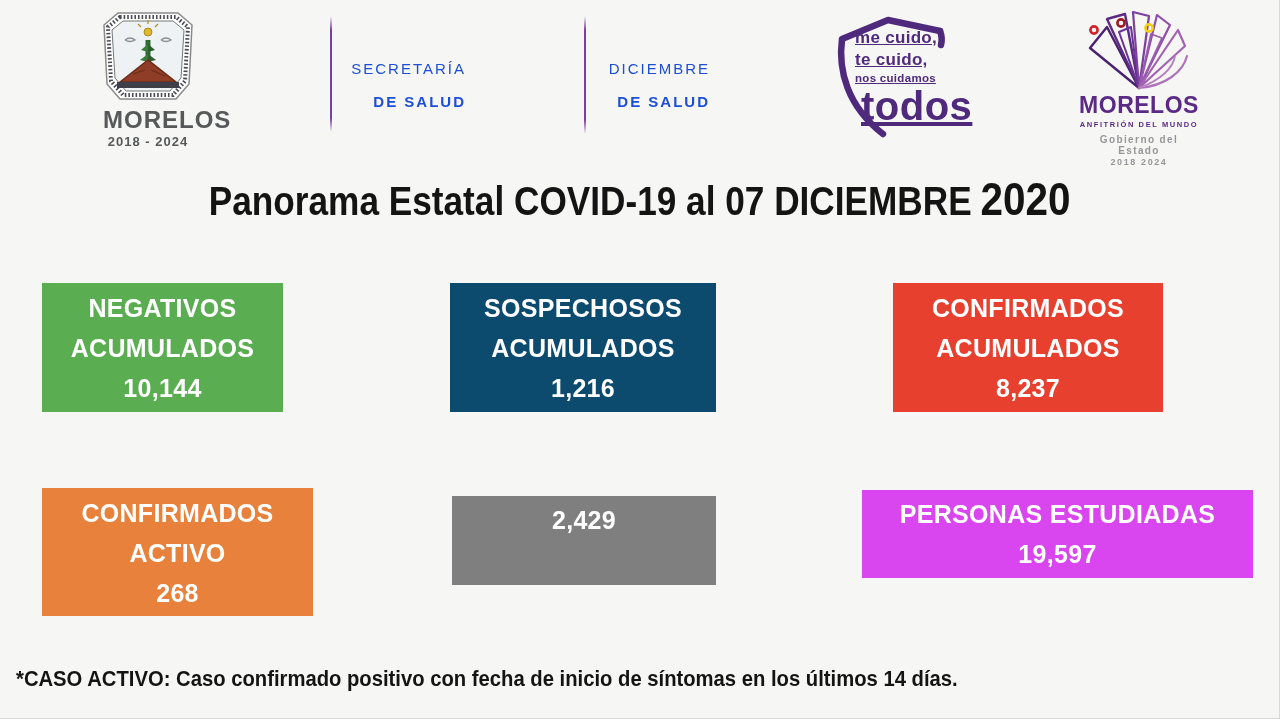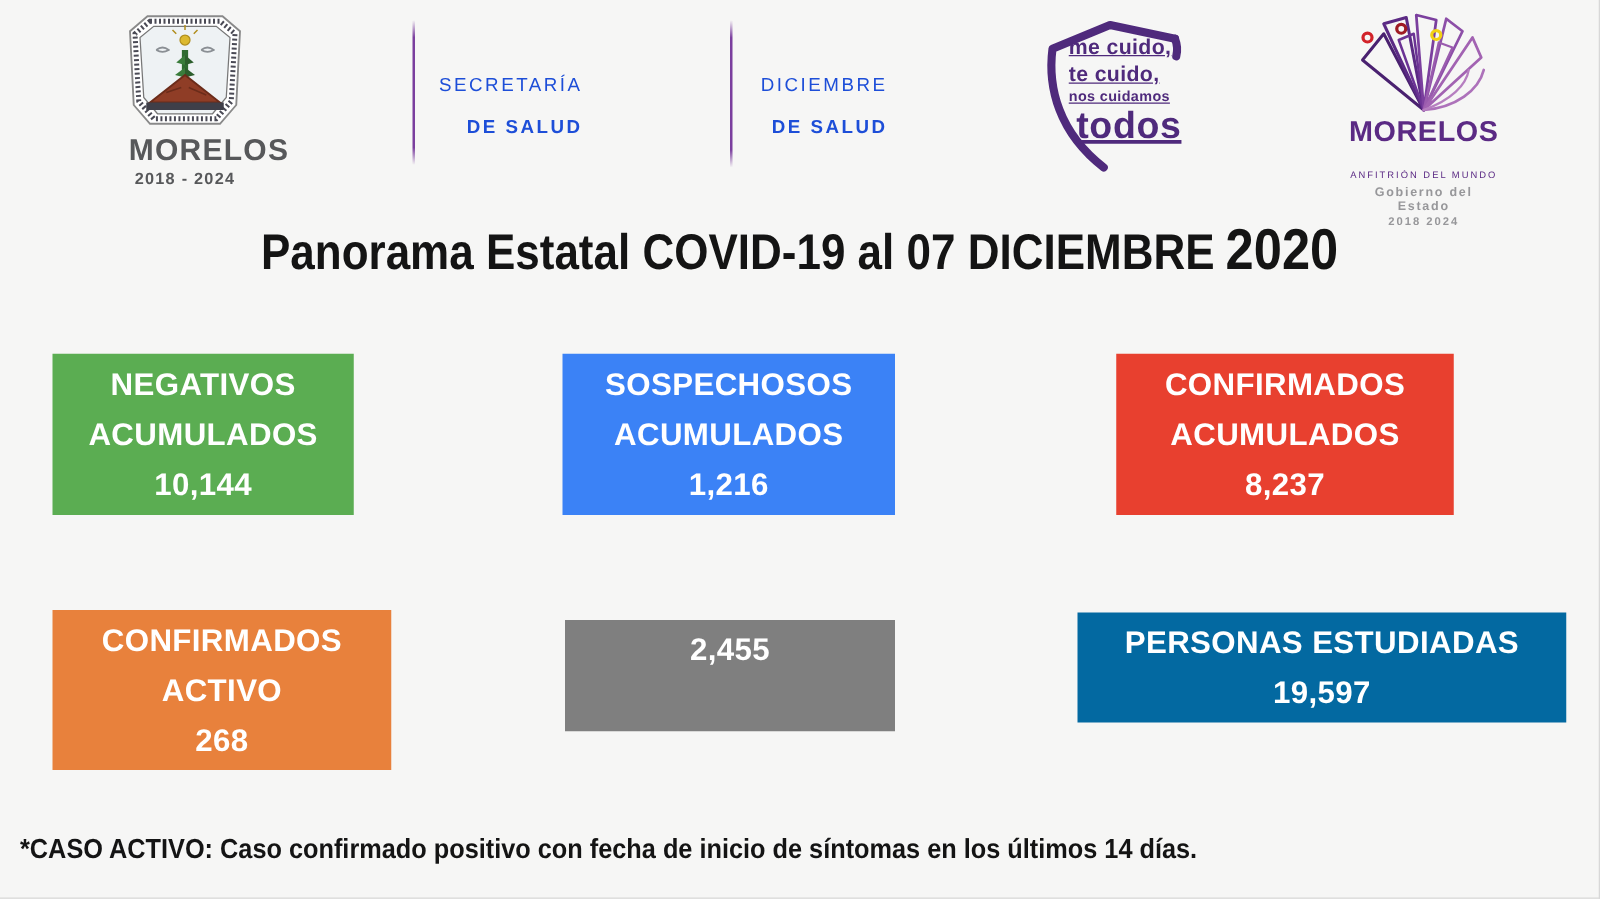--- a/index.html
+++ b/index.html
@@ -25,26 +25,26 @@
   .gov-text .l1 { font-size:15px; font-weight:500; letter-spacing:2px; }
   .gov-text .l2 { font-size:15px; font-weight:bold; letter-spacing:2px; margin-top:16px; }
   #secretaria { left:348px; width:118px; }
   #servicios  { left:600px; width:110px; }
 
   .cuido-block { position:absolute; left:835px; top:14px; width:140px; height:128px; }
   .cuido-block svg { position:absolute; left:0; top:0; }
   .cuido-text { position:absolute; left:20px; top:10px; color:#4f2a7c; font-weight:bold; line-height:1;text-decoration:underline; }
   .cuido-text .c1 { font-size:17px; margin-top:5px; letter-spacing:0.3px; }
   .cuido-text .c3 { font-size:11.5px; margin-top:5px; letter-spacing:0.3px; }
-  .cuido-text .c4 { font-size:30px; margin-top:1px; margin-left:6px; letter-spacing:0.5px; }
+  .cuido-text .c4 { font-size:40px; margin-top:1px; margin-left:6px; letter-spacing:0.5px; }
 
   .flower-block { position:absolute; left:1077px; top:6px; width:124px; text-align:center; }
   .flower-block svg { display:block; margin:0 auto; }
   .flower-title { font-size:23px; font-weight:bold; color:#5b2a84; letter-spacing:0.5px; margin-top:-2px; }
-  .flower-tagline { font-size:7.5px; font-weight:normal; color:#5b2a84; letter-spacing:1.6px; margin-top:16px; }
+  .flower-tagline { font-size:7.5px; font-weight:bold; color:#5b2a84; letter-spacing:1.6px; margin-top:1px; }
   .flower-gob { font-size:10px; font-weight:bold; color:#97979a; letter-spacing:1.4px; margin-top:5px; }
   .flower-years { font-size:9px; font-weight:bold; color:#97979a; letter-spacing:1.6px; margin-top:1px; }
 
   
   .page-title { position:absolute; left:0; top:172px; width:1280px; text-align:center; white-space:nowrap; }
   .page-title .inner { display:inline-block; transform:scaleX(0.88); transform-origin:center; color:#141414; }
   .page-title .main { font-size:40px; font-weight:bold; }
   .page-title .year { font-size:46px; font-weight:bold; margin-left:10px; }
 
   
@@ -149,44 +149,44 @@
       <span class="main">Panorama Estatal COVID-19 al 07 DICIEMBRE</span><span class="year">2020</span>
     </div>
   </div>
 
   <div id="card-negativos" class="card" style="background: rgb(91, 173, 82);">
     <div class="line">NEGATIVOS</div>
     <div class="line">ACUMULADOS</div>
     <div class="line">10,144</div>
   </div>
 
-  <div id="card-sospechosos" class="card" style="background: #3b82f6;">
+  <div id="card-sospechosos" class="card" style="background: #0c4a6e;">
     <div class="line">SOSPECHOSOS</div>
     <div class="line">ACUMULADOS</div>
     <div class="line">1,216</div>
   </div>
 
   <div id="card-confirmados" class="card" style="background: rgb(232, 64, 47);">
     <div class="line">CONFIRMADOS</div>
     <div class="line">ACUMULADOS</div>
     <div class="line">8,237</div>
   </div>
 
   <div id="card-activos" class="card" style="background: rgb(232, 129, 60);">
     <div class="line">CONFIRMADOS</div>
     <div class="line">ACTIVO</div>
     <div class="line">268</div>
   </div>
 
   <div id="card-defunciones" class="card" style="background: rgb(127, 127, 127);">
 
-    <div class="line">2,455</div>
+    <div class="line">2,429</div>
   </div>
 
-  <div id="card-estudiadas" class="card" style="background: #0369a1; text-align: center;">
+  <div id="card-estudiadas" class="card" style="background: #d946ef; text-align: center;">
     <div class="line">PERSONAS ESTUDIADAS</div>
 
     <div class="line">19,597</div>
   </div>
 
   <div class="footnote">*CASO ACTIVO: Caso confirmado positivo con fecha de inicio de síntomas en los últimos 14 días.</div>
 
 </div>
 
 </body></html>

